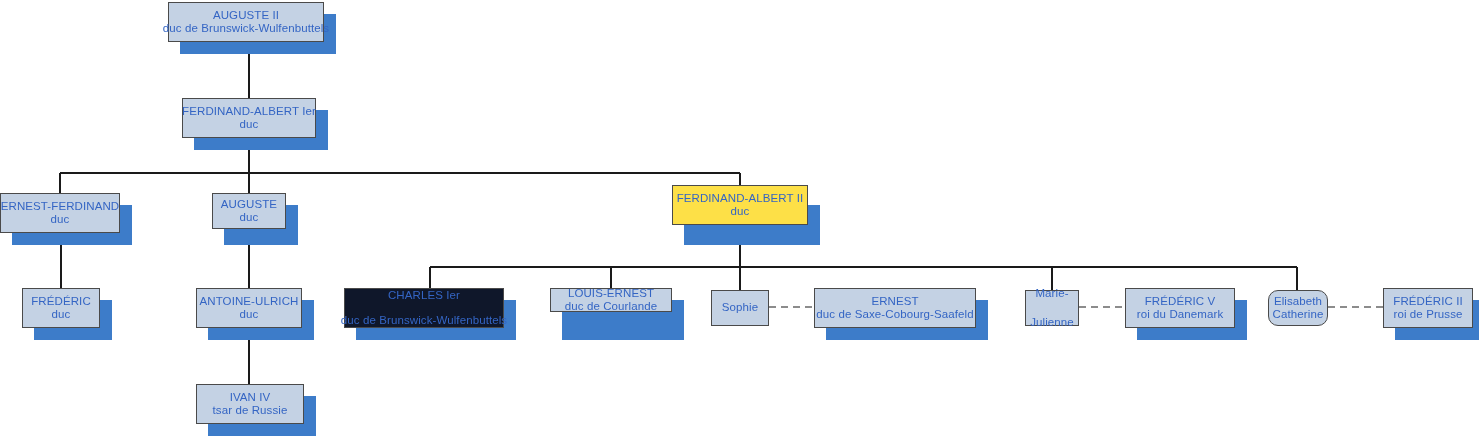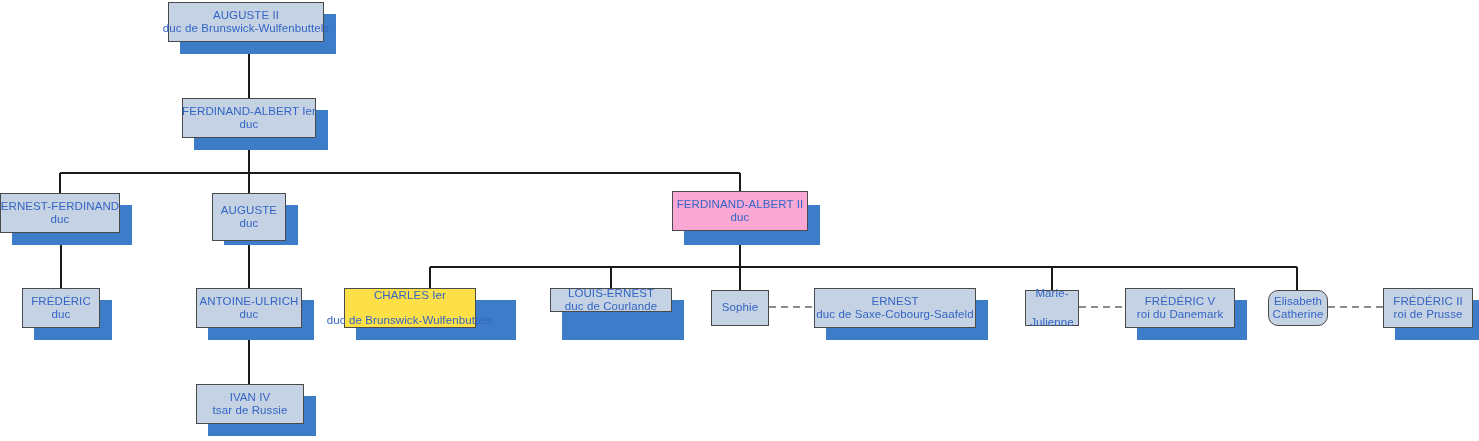--- a/index.html
+++ b/index.html
@@ -89,37 +89,37 @@
         <span class="ln">duc de Brunswick-Wulfenbuttels</span>
       </div>
       <div class="node" style="left: 182px; top: 98px; width: 134px; height: 40px; background: rgb(196, 210, 228); border-color: rgb(74, 74, 74); color: rgb(52, 101, 196);">
         <span class="ln">FERDINAND-ALBERT Ier</span>
         <span class="ln">duc</span>
       </div>
       <div class="node" style="left: 0px; top: 193px; width: 120px; height: 40px; background: rgb(196, 210, 228); border-color: rgb(74, 74, 74); color: rgb(52, 101, 196);">
         <span class="ln">ERNEST-FERDINAND</span>
         <span class="ln">duc</span>
       </div>
-      <div class="node" style="left: 212px; top: 193px; width: 74px; height: 48px; background: rgb(196, 210, 228); border-color: rgb(74, 74, 74); color: rgb(52, 101, 196);">
+      <div class="node" style="left: 212px; top: 193px; width: 74px; height: 36px; background: rgb(196, 210, 228); border-color: rgb(74, 74, 74); color: rgb(52, 101, 196);">
         <span class="ln">AUGUSTE</span>
         <span class="ln">duc</span>
       </div>
-      <div class="node" style="left: 672px; top: 191px; width: 136px; height: 40px; background: #f9a8d4; border-color: rgb(74, 74, 74); color: rgb(52, 101, 196); align-items: center;">
+      <div class="node" style="left: 672px; top: 185px; width: 136px; height: 40px; background: #fde047; border-color: rgb(74, 74, 74); color: rgb(52, 101, 196); align-items: center;">
         <span class="ln">FERDINAND-ALBERT II</span>
         <span class="ln">duc</span>
       </div>
       <div class="node" style="left: 22px; top: 288px; width: 78px; height: 40px; background: rgb(196, 210, 228); border-color: rgb(74, 74, 74); color: rgb(52, 101, 196);">
         <span class="ln">FRÉDÉRIC</span>
         <span class="ln">duc</span>
       </div>
       <div class="node" style="left: 196px; top: 288px; width: 106px; height: 40px; background: rgb(196, 210, 228); border-color: rgb(74, 74, 74); color: rgb(52, 101, 196);">
         <span class="ln">ANTOINE-ULRICH</span>
         <span class="ln">duc</span>
       </div>
-      <div class="node" style="left: 344px; top: 288px; width: 132px; height: 40px; background: #fde047; border-color: rgb(74, 74, 74); color: rgb(52, 101, 196); gap: 12px;">
+      <div class="node" style="left: 344px; top: 288px; width: 160px; height: 40px; background: #0f172a; border-color: rgb(74, 74, 74); color: rgb(52, 101, 196); gap: 12px;">
         <span class="ln">CHARLES Ier</span>
         <span class="ln">duc de Brunswick-Wulfenbuttels</span>
       </div>
       <div class="node" style="left: 550px; top: 288px; width: 122px; height: 24px; background: rgb(196, 210, 228); border-color: rgb(74, 74, 74); color: rgb(52, 101, 196);">
         <span class="ln">LOUIS-ERNEST</span>
         <span class="ln">duc de Courlande</span>
       </div>
       <div class="node" style="left: 711px; top: 290px; width: 58px; height: 36px; background: rgb(196, 210, 228); border-color: rgb(74, 74, 74); color: rgb(52, 101, 196);">
         <span class="ln">Sophie</span>
       </div>

